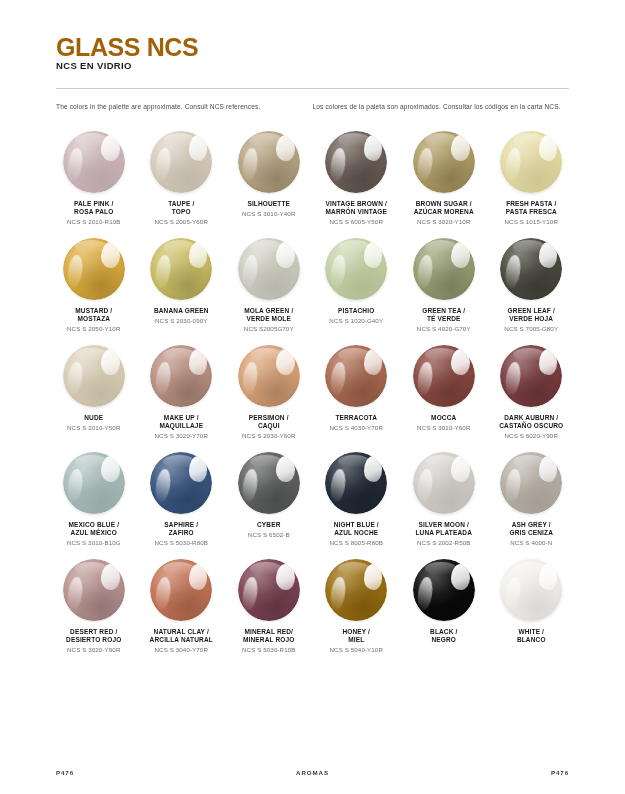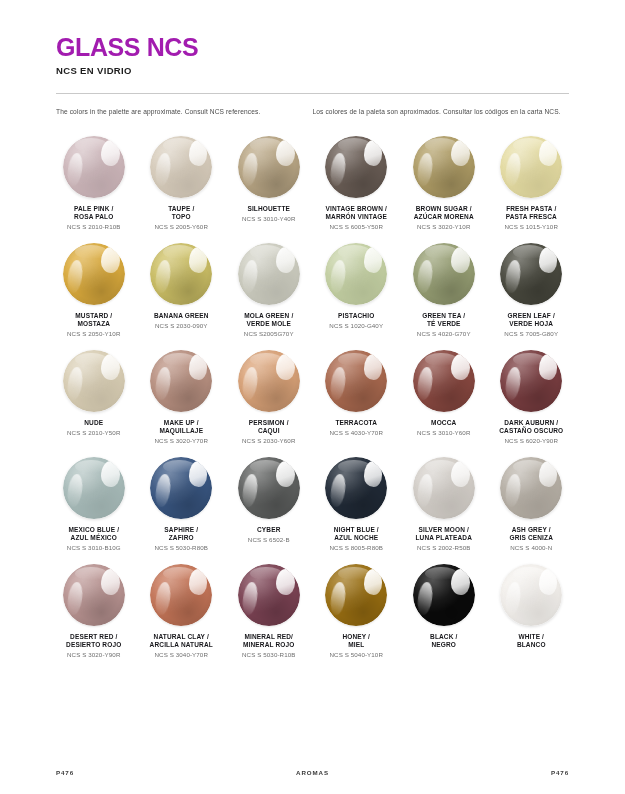--- a/index.html
+++ b/index.html
@@ -9,25 +9,25 @@
     font-family:"Liberation Sans", sans-serif;
     color:#1a1a1a;
     overflow:hidden;
   }
   .page{position:relative;width:625px;height:794px;box-sizing:border-box;}
 
   
   .header{padding:34px 56px 0 56px;}
   .title{
     font-size:25px;font-weight:bold;letter-spacing:-0.4px;
-    line-height:1.05;color:#a21caf;
+    line-height:1.05;color:#a16207;
   }
   .subtitle{
     font-size:9.5px;font-weight:bold;letter-spacing:0.35px;
-    margin-top:5px;color:#1d1d1d;
+    color:#1d1d1d;
   }
   .rule{
     margin:17px 56px 0 56px;height:1px;background:#c9c9c9;
   }
 
   
   .intro{
     display:flex;padding:13px 56px 0 56px;
   }
   .intro-col{width:50%;}

